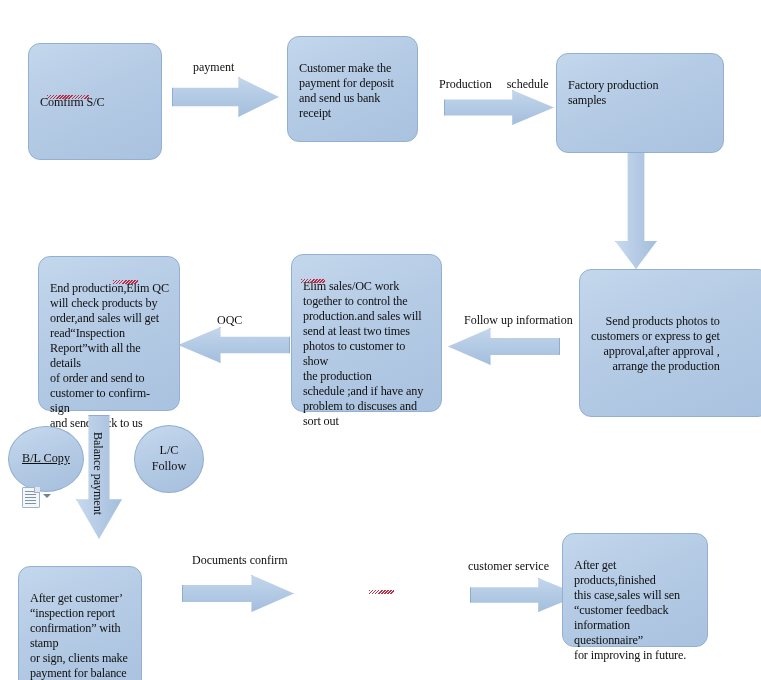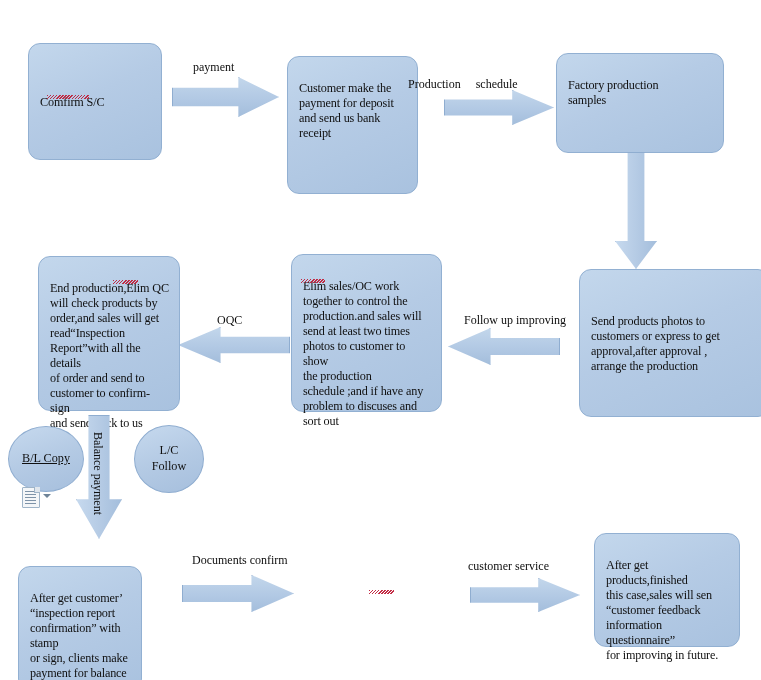--- a/index.html
+++ b/index.html
@@ -31,20 +31,21 @@
     font-size: 12.2px;
     line-height: 1.23;
     color: #101010;
     white-space: pre-line;
     letter-spacing: -0.15px;
   }
   .node.mid { display: block; }
   .node.vcenter {
     display: flex;
     align-items: center;
+    text-align: right;
   }
 
   
   .ellipse {
     position: absolute;
     box-sizing: border-box;
     background: linear-gradient(160deg, #c6d9ee 0%, #b4cae4 50%, #a6bfdd 100%);
     border: 1px solid #8fadd0;
     border-radius: 50%;
     display: flex;
@@ -145,45 +146,45 @@
 <div id="canvas">
 
   <div class="node vcenter" style="left:28px; top:43px; width:134px; height:117px;">
     <span>Comfirm S/C</span>
   </div>
   <div class="squiggle" style="left:47px; top:95px; width:42px;"></div>
 
   <div class="caption" style="left:193px; top:60px;">payment</div>
   <div class="arrow arrow-right" style="left:172px; top:77px; width:105px; height:38px;"></div>
 
-  <div class="node mid" style="left:287px; top:56px; width:131px; height:138px;">
+  <div class="node mid" style="left:287px; top:36px; width:131px; height:106px;">
     <span>Customer make the
 payment for deposit
 and send us bank
 receipt</span>
   </div>
 
-  <div class="caption" style="left:408px; top:77px;">Production     schedule</div>
+  <div class="caption" style="left:439px; top:77px;">Production     schedule</div>
   <div class="arrow arrow-right" style="left:444px; top:90px; width:108px; height:33px;"></div>
 
   <div class="node mid" style="left:556px; top:53px; width:168px; height:100px;">
     <span>Factory            production
 samples</span>
   </div>
 
   <div class="arrow arrow-down tall" style="left:615px; top:152px; width:40px; height:115px;"></div>
 
   <div class="node vcenter" style="left:579px; top:269px; width:191px; height:148px;">
     <span>Send products photos to
 customers or express to get
 approval,after approval ,
 arrange the production</span>
   </div>
 
-  <div class="caption" style="left:464px; top:313px;">Follow up improving</div>
+  <div class="caption" style="left:464px; top:313px;">Follow up information</div>
   <div class="arrow arrow-left" style="left:448px; top:328px; width:110px; height:35px;"></div>
 
   <div class="node mid" style="left:291px; top:254px; width:151px; height:158px;">
     <span>Elim sales/OC work
 together to control the
 production.and sales will
 send at least two times
 photos to customer to show
 the production
 schedule ;and if have any
@@ -239,21 +240,21 @@
   </div>
 
   <div class="caption" style="left:192px; top:553px;">Documents confirm</div>
   <div class="arrow arrow-right" style="left:182px; top:575px; width:110px; height:35px;"></div>
 
   <div class="squiggle" style="left:369px; top:590px; width:25px;"></div>
 
   <div class="caption" style="left:468px; top:559px;">customer service</div>
   <div class="arrow arrow-right" style="left:470px; top:578px; width:108px; height:32px;"></div>
 
-  <div class="node mid" style="left:594px; top:533px; width:146px; height:114px;">
+  <div class="node mid" style="left:562px; top:533px; width:146px; height:114px;">
     <span>After get products,finished
 this case,sales will sen
  “customer feedback
 information questionnaire”
 for improving in future.</span>
   </div>
 
 </div>
 
 </body></html>

